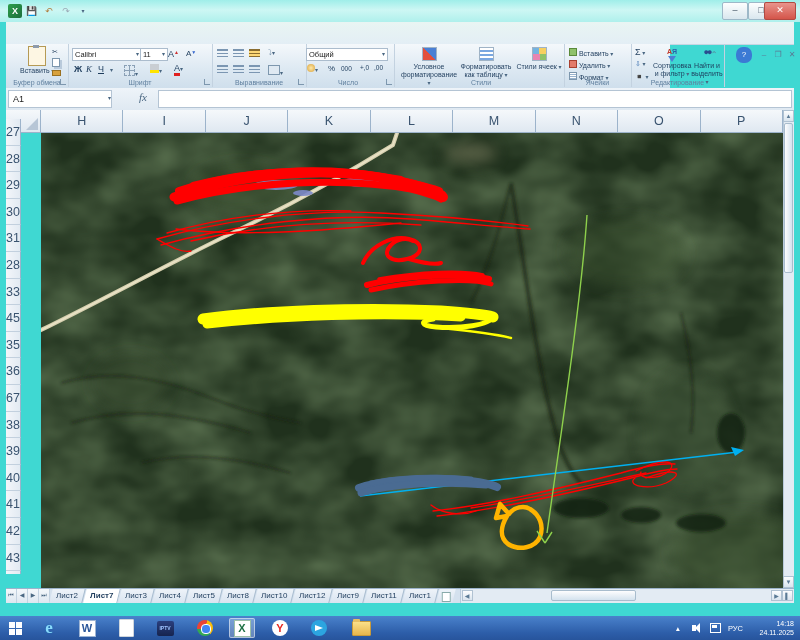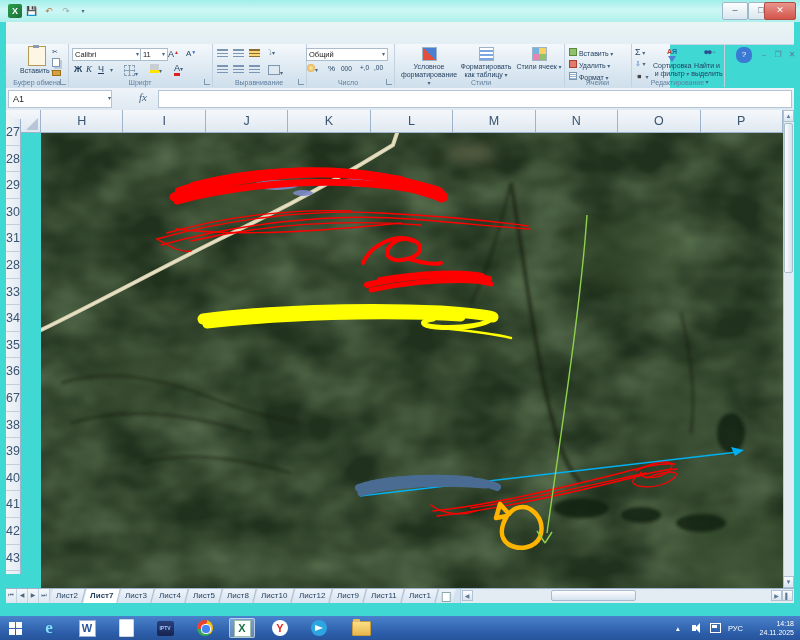--- a/index.html
+++ b/index.html
@@ -241,21 +241,21 @@
   <div id="rowheads" class="abs">
     <div>
 
     <div class="row">27</div>
         <div class="row">28</div>
         <div class="row">29</div>
         <div class="row">30</div>
         <div class="row">31</div>
         <div class="row">28</div>
         <div class="row">33</div>
-        <div class="row">34</div>
+        <div class="row">45</div>
         <div class="row">35</div>
         <div class="row">36</div>
         <div class="row">67</div>
         <div class="row">38</div>
         <div class="row">39</div>
         <div class="row">40</div>
         <div class="row">41</div>
         <div class="row">42</div>
         <div class="row">43</div>
         <div class="row">44</div>

